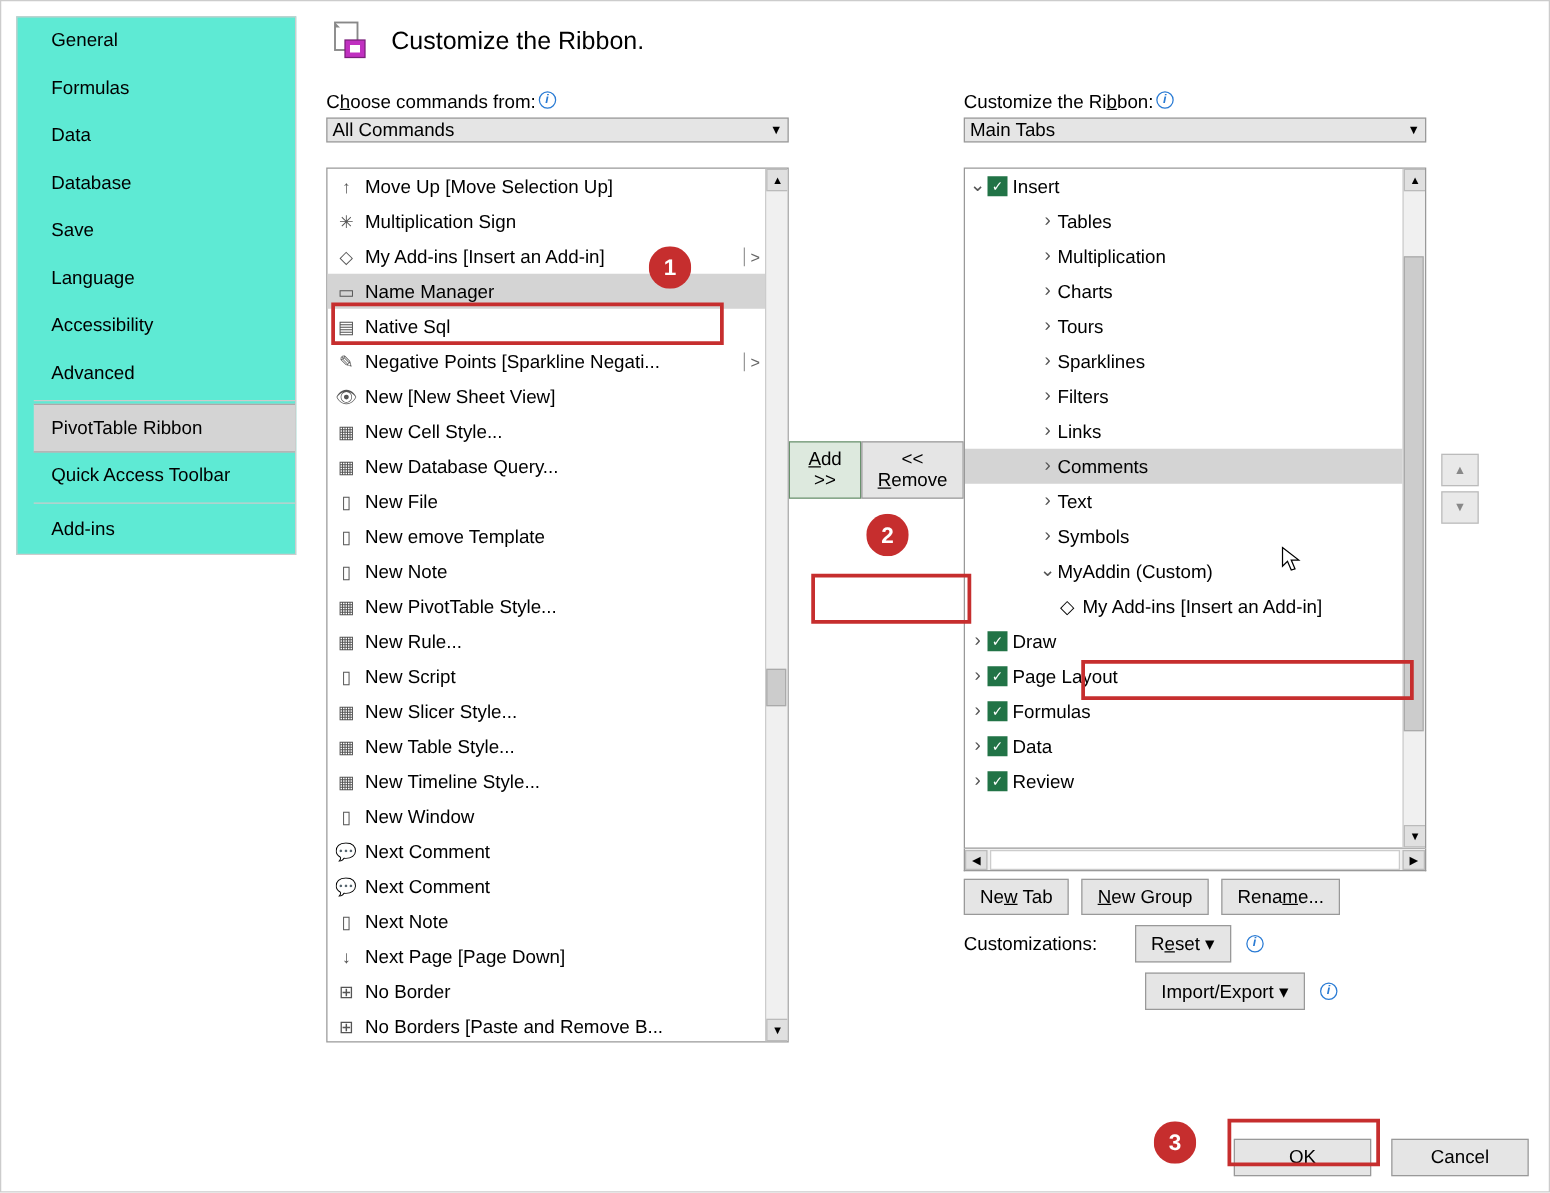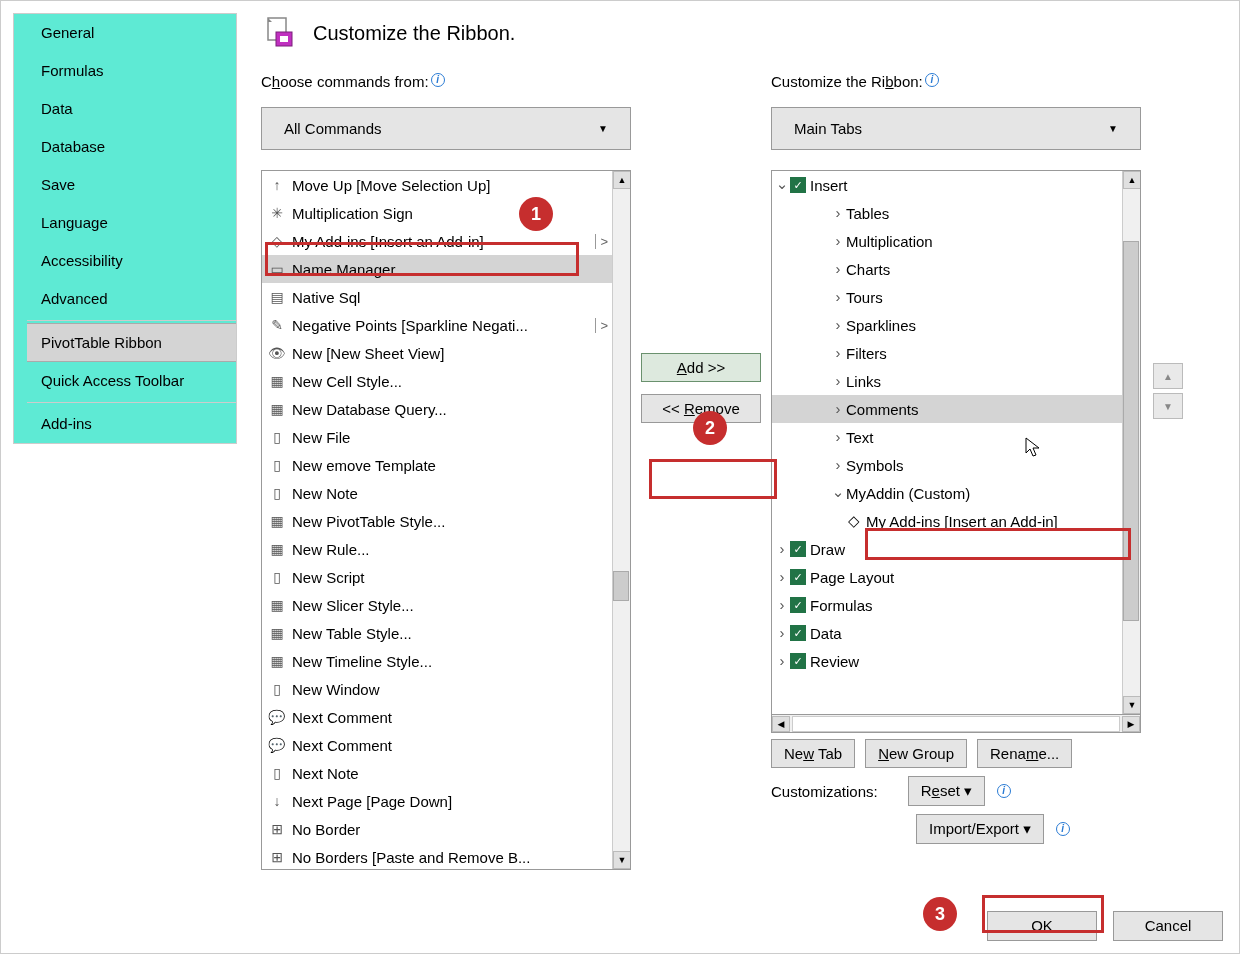--- a/index.html
+++ b/index.html
@@ -6,28 +6,28 @@
 body { font-family: "Segoe UI", Arial, sans-serif; font-size: 15px; background: #fff; color: #000; }
 .container { width: 1240px; height: 954px; position: relative; border: 1px solid #ccc; background: #fff; }
 .sidebar { position: absolute; left: 12px; top: 12px; width: 224px; border: 1px solid #ccc; background: #5eead4; padding-left: 13px; }
 .sidebar-item { padding: 10px 14px; cursor: pointer; border-bottom: 1px solid transparent; }
 .sidebar-item.selected { background: #d4d4d4; border-top: 1px solid #aaa; border-bottom: 1px solid #aaa; }
 .sidebar-sep { border-top: 1px solid #ccc; margin: 2px 0; }
 .main { position: absolute; left: 260px; top: 12px; right: 12px; bottom: 12px; }
 .header { display: flex; align-items: center; gap: 12px; margin-bottom: 20px; }
 .header-icon { width: 40px; height: 40px; display:flex; align-items:center; justify-content:center; }
 .header-title { font-size: 20px; }
-.label-row { font-size: 15px; margin-bottom: 17px; }
+.label-row { font-size: 15px; margin-bottom: 4px; }
 .label-row .u { text-decoration: underline; }
 .info-icon { display:inline-block; width:14px; height:14px; border:1px solid #2a7bd4; border-radius:50%; color:#2a7bd4; font-size:10px; line-height:12px; text-align:center; vertical-align: text-top; margin-left:2px; font-style: italic; font-weight: bold;}
-.dropdown { width: 370px; height: 43px; border: 1px solid #999; background: #e5e5e5; display:flex; align-items:center; justify-content:space-between; padding: 0 22px; margin-bottom: 20px; cursor:pointer; }
+.dropdown { width: 370px; height: 20px; border: 1px solid #999; background: #e5e5e5; display:flex; align-items:center; justify-content:space-between; padding: 0 4px; margin-bottom: 20px; cursor:pointer; }
 .dropdown .arrow { font-size: 10px; }
 .columns { display: flex; align-items: flex-start; }
 .left-col { width: 370px; }
-.mid-col { width: 140px; display:flex; flex-direction:column; align-items:center; justify-content:center; padding-top: 280px; }
+.mid-col { width: 140px; display:flex; flex-direction:row; align-items:center; justify-content:center; padding-top: 280px; }
 .right-col { width: 370px; position: relative;}
 .listbox { border: 1px solid #999; height: 700px; position: relative; overflow: hidden; background: #fff; }
 .listbox.left { }
 .listbox.right { height: 545px; }
 .scrollbar { position: absolute; right: 0; top: 0; width: 18px; height: 100%; background: #f0f0f0; border-left: 1px solid #ccc; display:flex; flex-direction:column; justify-content:space-between; }
 .scroll-arrow { width: 18px; height: 18px; display:flex; align-items:center; justify-content:center; font-size:9px; background:#e0e0e0; border:1px solid #bbb; }
 .scroll-thumb { position:absolute; right:1px; width:16px; background:#ccc; border:1px solid #aaa; }
 .list-content { position: absolute; left:0; top:0; right:18px; }
 .cmd-item { display:flex; align-items:center; height: 28px; padding-left: 4px; white-space: nowrap; overflow: hidden; }
 .cmd-item.selected { background: #d4d4d4; }

